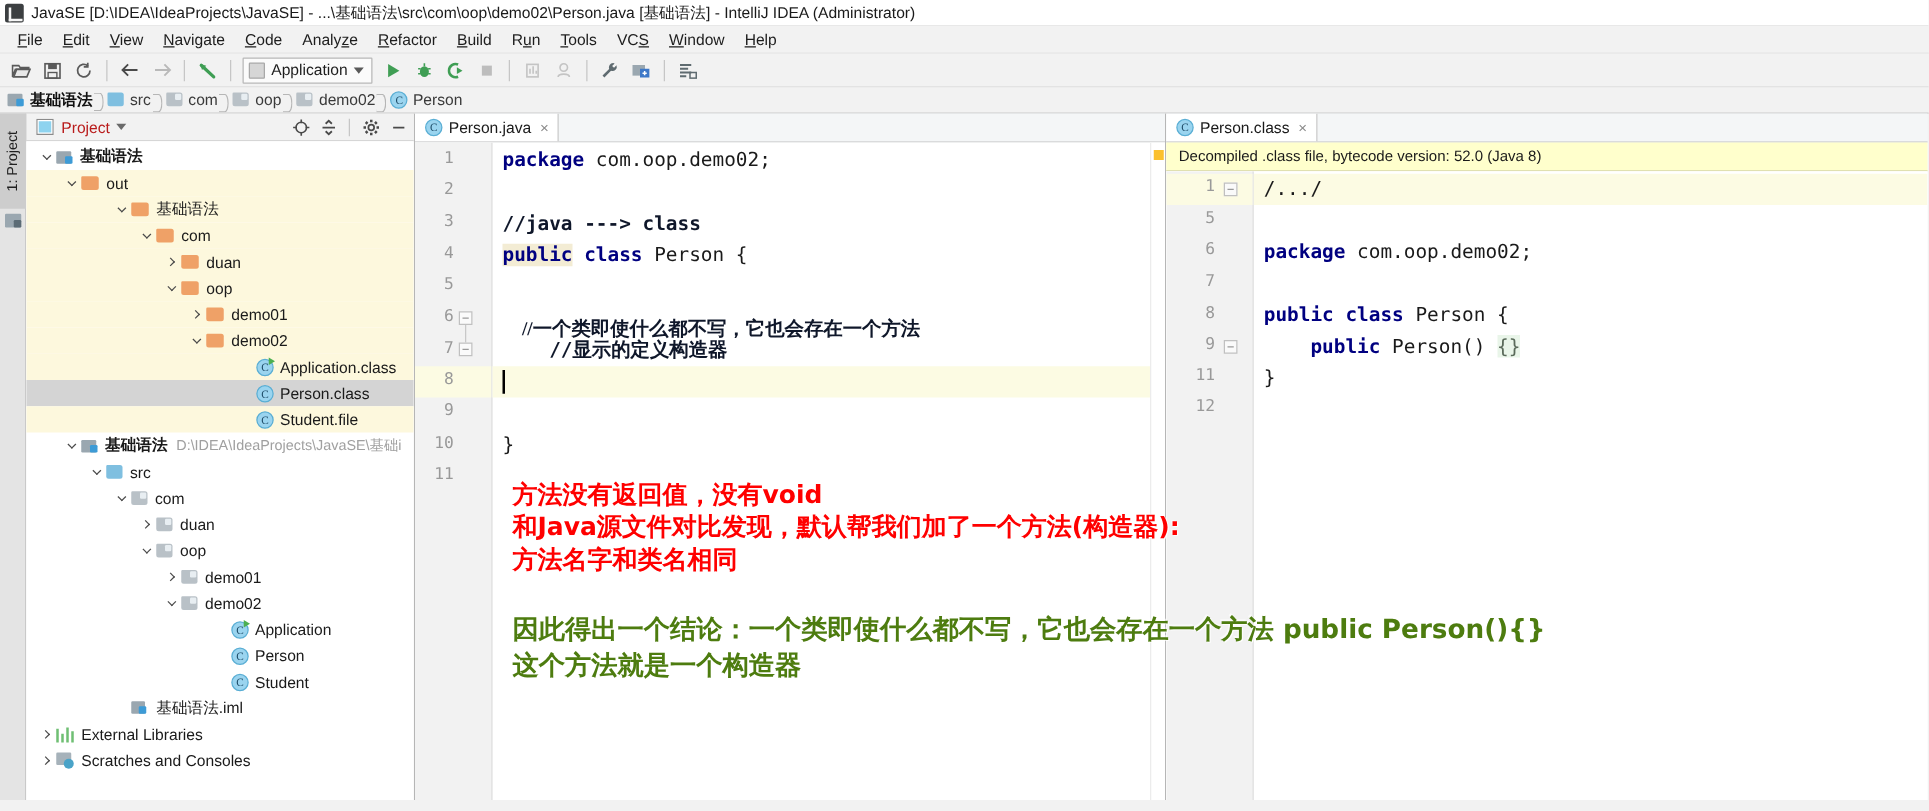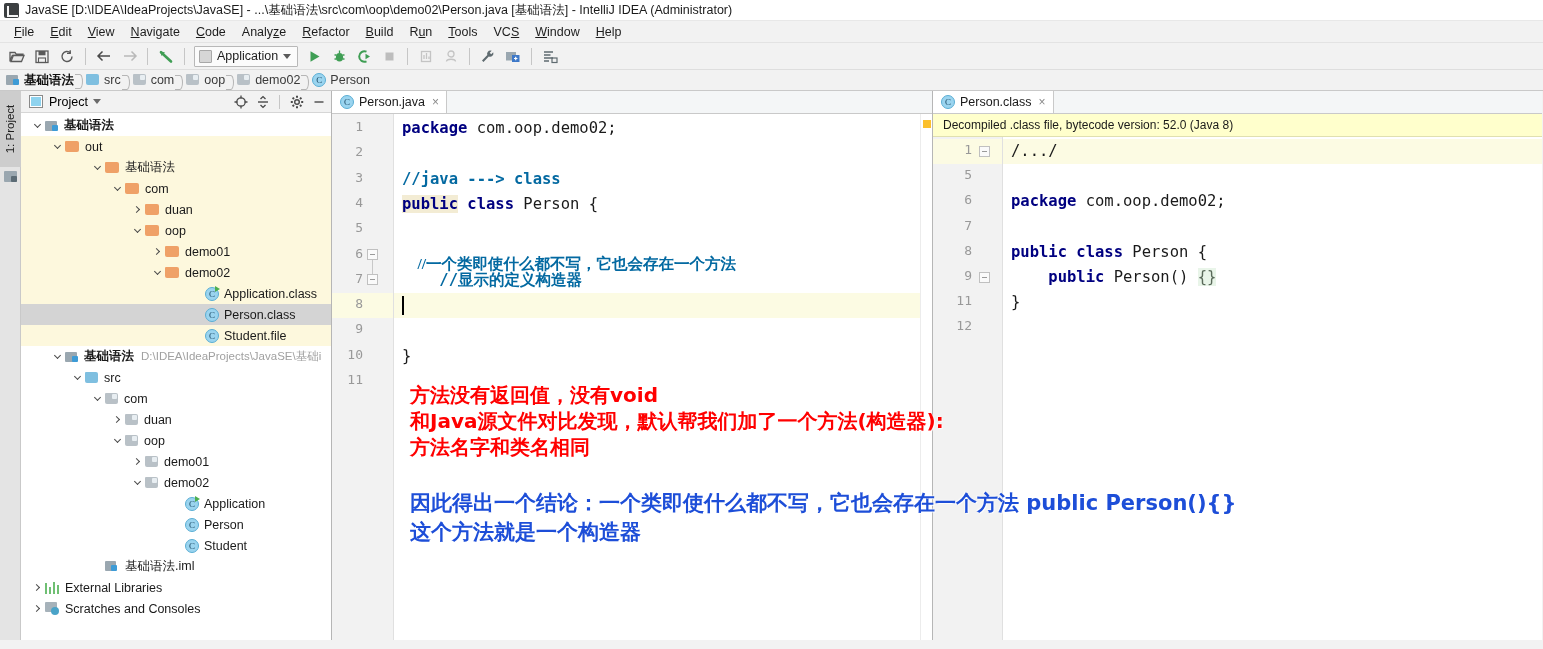--- a/index.html
+++ b/index.html
@@ -145,21 +145,21 @@
 
   
   .project-panel {
     width: 311px; background: #ffffff; border-right: 1px solid #b6b6b6;
     display: flex; flex-direction: column;
   }
   .pp-header {
     height: 22px; background: #f2f2f2; display: flex; align-items: center;
     padding: 0 4px 0 6px; border-bottom: 1px solid #d6d6d6; gap: 5px;
   }
-  .pp-header .pp-title { font-size: 12.5px; color: #000000; }
+  .pp-header .pp-title { font-size: 12.5px; color: #b91c1c; }
   .pp-header .spacer { flex: 1; }
   .pp-ico { width: 17px; height: 17px; display:flex; align-items:center; justify-content:center; }
   .pp-ico svg { display: block; }
 
   .tree { flex: 1; overflow: hidden; padding-top: 2px; position: relative; background: #fff; }
   .trow {
     height: 21px; display: flex; align-items: center; font-size: 12.5px; color: #1a1a1a;
     white-space: nowrap; padding-right: 4px;
   }
   .trow.hl-yellow { background: #fdf8dd; }
@@ -222,21 +222,21 @@
   }
   .gutter .hl8 {
     position: absolute; left: 0; right: 0; background: #fcfbe3;
   }
   .code-text {
     flex: 1; position: relative; font-family: "DejaVu Sans Mono", monospace;
     font-size: 15.5px; line-height: 25px; padding-left: 8px;
   }
   .cline { position: absolute; white-space: pre; }
   .kw { color: #000080; font-weight: bold; }
-  .cm { color: #0369a1; font-weight: bold; }
+  .cm { color: #0f172a; font-weight: bold; }
   .plain { color: #1a1a1a; }
   .hl-word { background: #f3ecd4; }
   .hl-row-band { position:absolute; left:0; right:0; background:#fcfbe3; }
 
   .caret {
     position: absolute; width: 1.5px; background: #000;
   }
   
   .fold {
     position: absolute; width: 11px; height: 11px; border: 1px solid #c0c0c0;
@@ -254,21 +254,21 @@
   .marker-sq { position: absolute; width: 8px; height: 8px; background: #fbc02d; left: 2px; }
 
   
   .annot { position: absolute; white-space: nowrap; pointer-events: none; }
   .annot-red {
     color: #ff0000; font-weight: bold; font-size: 20px; line-height: 26px;
     font-family: "DejaVu Sans", sans-serif;
     text-shadow: 1px 1px 0 rgba(255,255,255,.85), -1px -1px 0 rgba(255,255,255,.6);
   }
   .annot-blue {
-    color: #1d4ed8; font-weight: bold; font-size: 21px; line-height: 29px;
+    color: #4d7c0f; font-weight: bold; font-size: 21px; line-height: 29px;
     font-family: "DejaVu Sans", sans-serif;
     text-shadow: 1px 1px 0 rgba(255,255,255,.85), -1px -1px 0 rgba(255,255,255,.6);
   }
 </style>
 </head>
 <body>
 
 <div class="app">
 
   <div class="titlebar">

